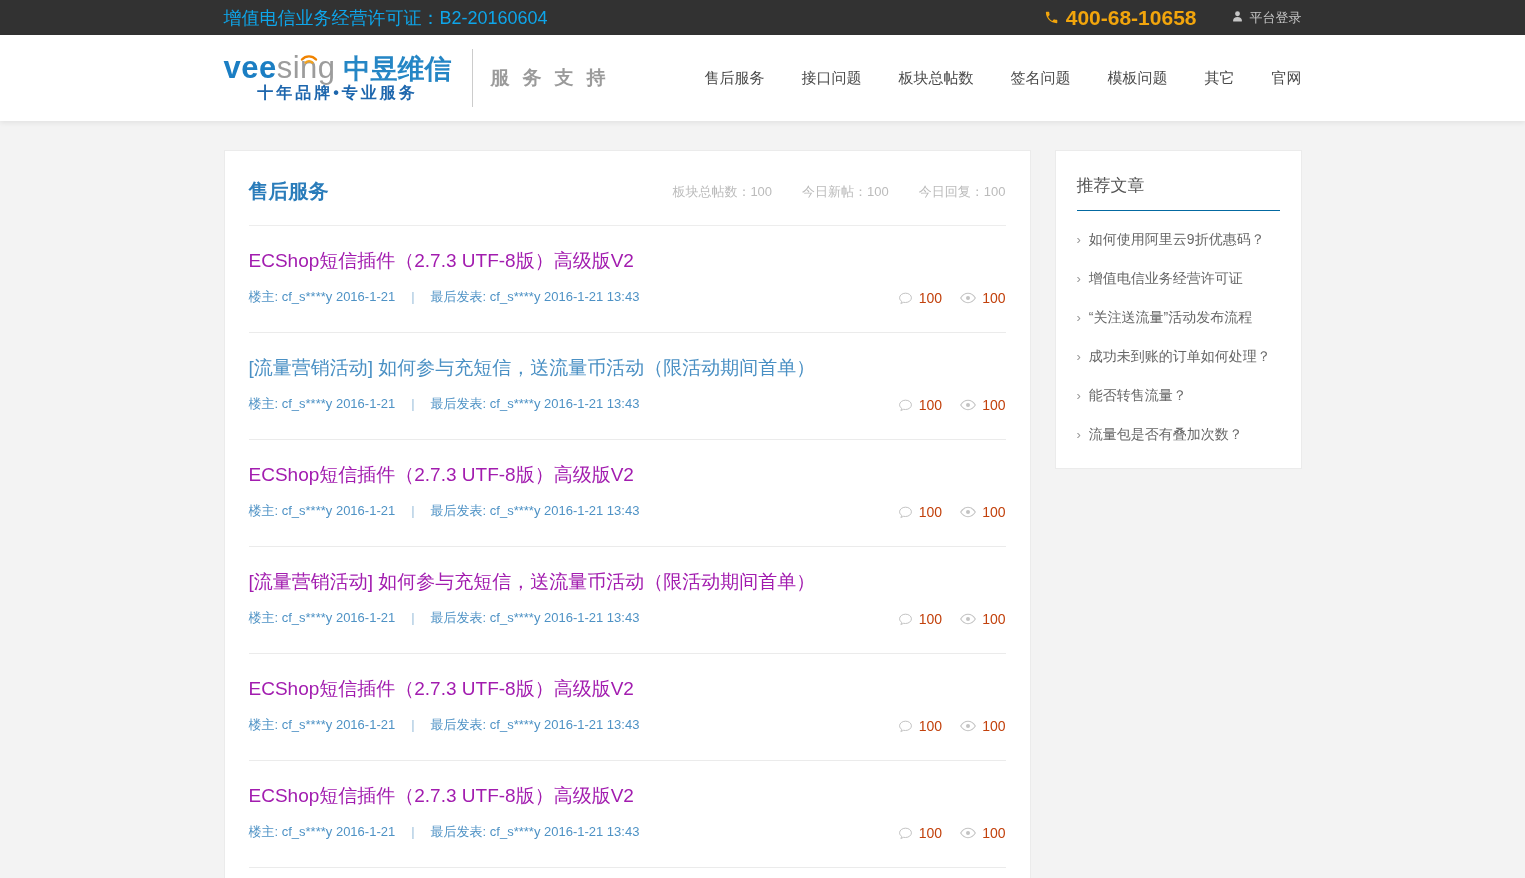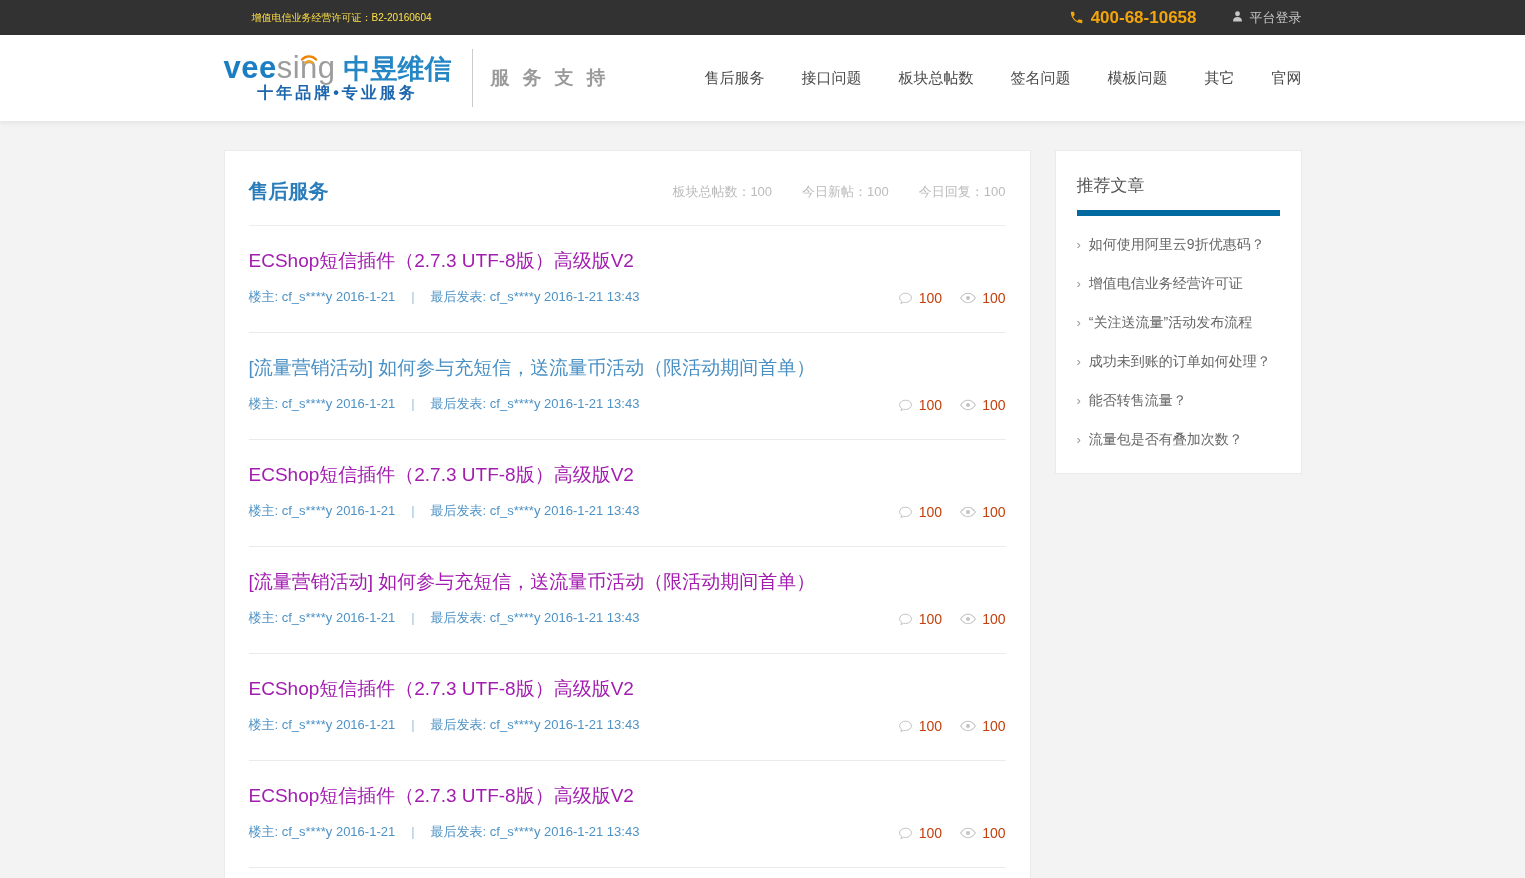--- a/index.html
+++ b/index.html
@@ -8,23 +8,23 @@
     width: 1525px; height: 878px; overflow: hidden;
     background: #f3f3f3;
     font-family: "Liberation Sans", "DejaVu Sans", sans-serif;
     color: #555;
   }
   .container { width: 1078px; margin: 0 auto; }
 
   
   .topbar { height: 35px; background: #323232; }
   .topbar-inner { height: 100%; display: flex; align-items: center; }
-  .license { color: #fde047; font-size: 10px; margin-left: 28px; }
+  .license { color: #0ea5e9; font-size: 18px; }
   .topbar-right { margin-left: auto; display: flex; align-items: center; gap: 34px; }
-  .phone { display: flex; align-items: center; gap: 7px; color: #f2a50c; font-size: 17px; font-weight: bold; cursor: pointer; }
+  .phone { display: flex; align-items: center; gap: 7px; color: #f2a50c; font-size: 21px; font-weight: bold; cursor: pointer; }
   .phone svg { display: block; }
   .login { display: flex; align-items: center; gap: 6px; color: #c6c6c6; font-size: 13px; cursor: pointer; }
 
   
   .header { height: 86px; background: #fff; box-shadow: 0 2px 5px rgba(0,0,0,0.07); position: relative; z-index: 2; }
   .header-inner { height: 100%; display: flex; align-items: center; }
   .logo { cursor: pointer; }
   .logo-top { font-size: 31px; line-height: 1; white-space: nowrap; }
   .logo-vee { color: #1b7ec3; font-weight: bold; letter-spacing: 0.5px; }
   .logo-sing-wrap { position: relative; display: inline-block; }
@@ -53,21 +53,21 @@
   .thread-title { font-size: 19px; color: #a21caf; cursor: pointer; font-weight: normal; }
   .thread-title.blue { color: #4a90c4; }
   .thread-meta { margin-top: 14px; font-size: 13px; color: #4e92c5; }
   .meta-sep { color: #9fc1dc; margin: 0 16px; }
   .thread-counts { position: absolute; right: 0; bottom: 26px; display: flex; align-items: center; gap: 18px; }
   .count { display: flex; align-items: center; gap: 6px; color: #c2410c; font-size: 14px; }
   .count svg { display: block; }
 
   
   .sidebar { width: 247px; padding: 0 21px 10px; }
-  .sidebar-title { margin: 0; font-size: 17px; color: #555; font-weight: normal; padding: 23px 0 13px; border-bottom: 6px solid #0369a1; }
+  .sidebar-title { margin: 0; font-size: 17px; color: #555; font-weight: normal; padding: 23px 0 13px; border-bottom: 1px solid #0369a1; }
   .article-list { list-style: none; margin: 0; padding: 9px 0 4px; }
   .article-item { display: flex; align-items: baseline; padding: 10px 0; font-size: 14px; color: #666; cursor: pointer; line-height: 18px; }
   .chev { color: #999; font-size: 13px; margin-right: 8px; flex: 0 0 auto; }
 </style>
 </head>
 <body>
 
 <div class="topbar">
   <div class="container topbar-inner">
     <span class="license">增值电信业务经营许可证：B2-20160604</span>

